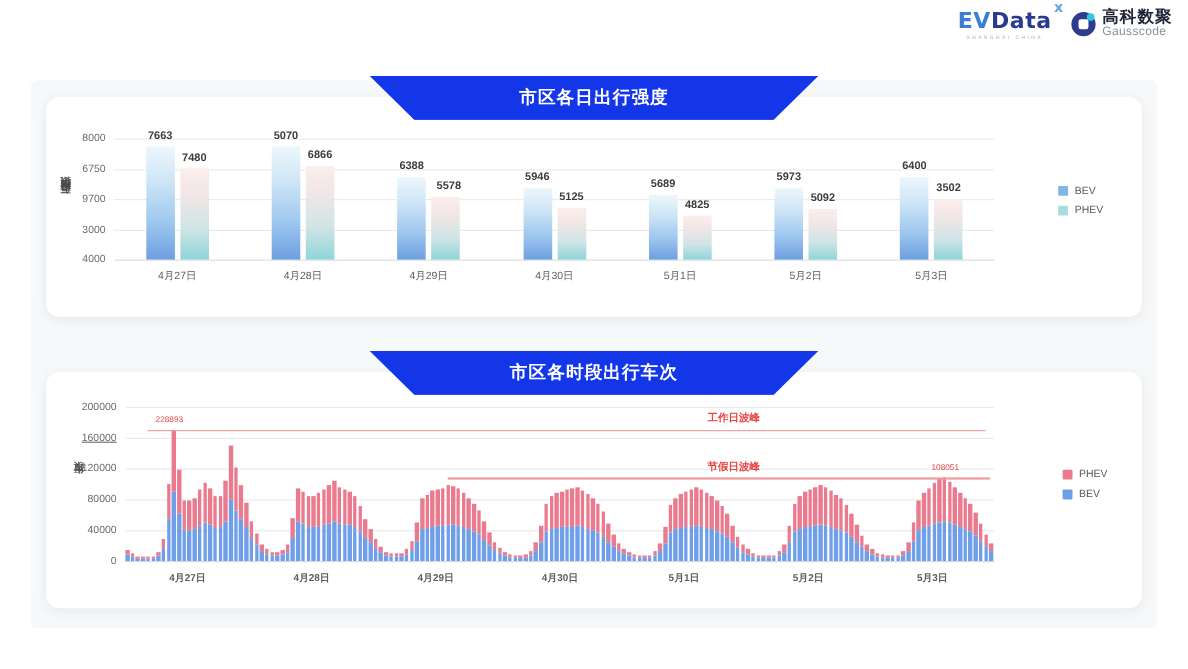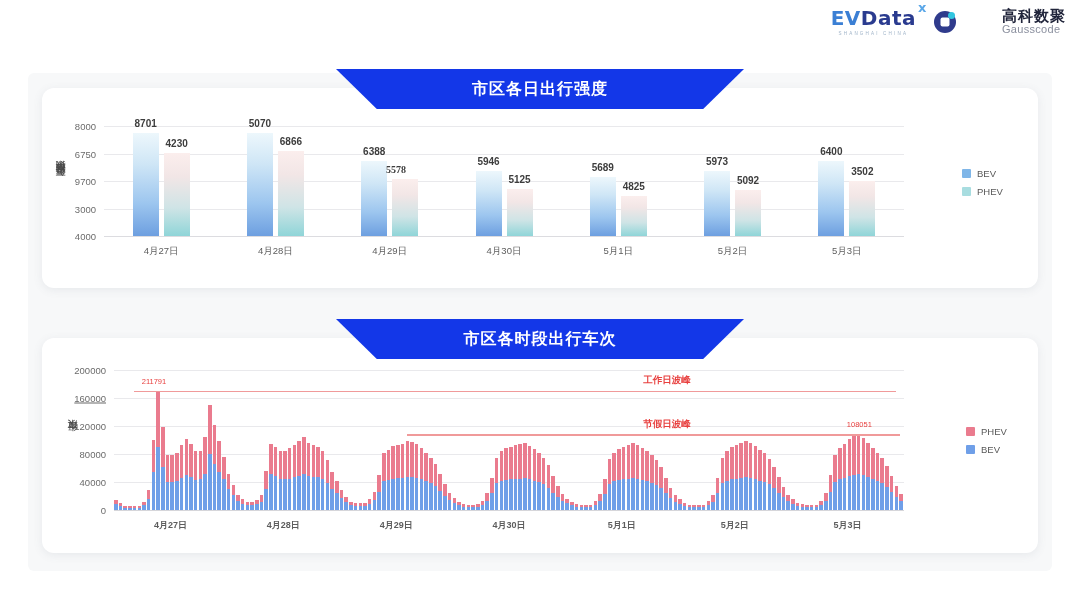--- a/index.html
+++ b/index.html
@@ -38,21 +38,21 @@
   .gauss-mark::after{
     content:""; position:absolute; left:50%; top:50%;
     width:9px;height:9px; transform:translate(-50%,-50%);
     border-radius:2px; background:#fff;
   }
   .gauss-mark::before{
     content:""; position:absolute; right:1px; top:1px;
     width:7px;height:7px;border-radius:50%;
     background:#31c6e0;
   }
-  .gauss-txt{ line-height:1.05;margin-left:40px; }
+  .gauss-txt{ line-height:1.05; }
   .gauss-cn{ font-size:15px;font-weight:700;color:#20243a;letter-spacing:1px;}
   .gauss-en{ font-size:11px;color:#8a8f9e;letter-spacing:.3px;}
 
   
   .panel{
     position:absolute; left:28px; top:73px; width:1024px; height:498px;
     background:#f7f8f9; border-radius:6px;
   }
 
   
@@ -153,33 +153,33 @@
       <div class="ytick" style="top: 110px; right: 808px; left: auto; width: 40px;">4000</div>
       <div class="gridline" style="top: 82.5px; width: 800px;"></div>
       <div class="ytick" style="top: 82.5px; right: 808px; left: auto; width: 40px;">3000</div>
       <div class="gridline" style="top: 55px; width: 800px;"></div>
       <div class="ytick" style="top: 55px; right: 808px; left: auto; width: 40px;">9700</div>
       <div class="gridline" style="top: 27.5px; width: 800px;"></div>
       <div class="ytick" style="top: 27.5px; right: 808px; left: auto; width: 40px;">6750</div>
       <div class="gridline" style="top: 0px; width: 800px;"></div>
       <div class="ytick" style="top: 0px; right: 808px; left: auto; width: 40px;">8000</div>
       <div class="bar bev" style="width: 26px; height: 102.586px; left: 28.6429px;"></div>
-      <div class="barval" style="left: 41.6429px; top: -7.586px;">8701</div>
+      <div class="barval" style="left: 41.6429px; top: -7.586px;">7663</div>
       <div class="bar phev" style="width: 26px; height: 82.72px; left: 59.6429px;"></div>
-      <div class="barval" style="left: 72.6429px; top: 12.28px;">4230</div>
+      <div class="barval" style="left: 72.6429px; top: 12.28px;">7480</div>
       <div class="xtick" style="left: 57.1429px; top: 119px;">4月27日</div>
       <div class="bar bev" style="width: 26px; height: 103.048px; left: 142.929px;"></div>
       <div class="barval" style="left: 155.929px; top: -8.048px;">5070</div>
       <div class="bar phev" style="width: 26px; height: 85.052px; left: 173.929px;"></div>
       <div class="barval" style="left: 186.929px; top: 9.948px;">6866</div>
       <div class="xtick" style="left: 171.429px; top: 119px;">4月28日</div>
       <div class="bar bev" style="width: 26px; height: 74.536px; left: 257.214px;"></div>
       <div class="barval" style="left: 270.214px; top: 20.464px;">6388</div>
       <div class="bar phev" style="width: 26px; height: 56.716px; left: 288.214px;"></div>
-      <div class="barval" style="left: 292px; top: 38.284px; font-family: Liberation Serif, serif;">5578</div>
+      <div class="barval" style="left: 304px; top: 38.284px;">5578</div>
       <div class="xtick" style="left: 285.714px; top: 119px;">4月29日</div>
       <div class="bar bev" style="width: 26px; height: 64.812px; left: 371.5px;"></div>
       <div class="barval" style="left: 384.5px; top: 30.188px;">5946</div>
       <div class="bar phev" style="width: 26px; height: 46.75px; left: 402.5px;"></div>
       <div class="barval" style="left: 415.5px; top: 48.25px;">5125</div>
       <div class="xtick" style="left: 400px; top: 119px;">4月30日</div>
       <div class="bar bev" style="width: 26px; height: 59.158px; left: 485.786px;"></div>
       <div class="barval" style="left: 498.786px; top: 35.842px;">5689</div>
       <div class="bar phev" style="width: 26px; height: 40.15px; left: 516.786px;"></div>
       <div class="barval" style="left: 529.786px; top: 54.85px;">4825</div>
@@ -899,21 +899,21 @@
       <div class="xtick" style="left: 169.286px; top: 149px; font-weight: 700; font-size: 9px;">4月28日</div>
       <div class="xtick" style="left: 282.143px; top: 149px; font-weight: 700; font-size: 9px;">4月29日</div>
       <div class="xtick" style="left: 395px; top: 149px; font-weight: 700; font-size: 9px;">4月30日</div>
       <div class="xtick" style="left: 507.857px; top: 149px; font-weight: 700; font-size: 9px;">5月1日</div>
       <div class="xtick" style="left: 620.714px; top: 149px; font-weight: 700; font-size: 9px;">5月2日</div>
       <div class="xtick" style="left: 733.571px; top: 149px; font-weight: 700; font-size: 9px;">5月3日</div>
       <div class="annot-line" style="top: 20.5933px; left: 20px; width: 762px;"></div>
       <div class="annot-txt" style="left: 553px; top: 3.5933px;">工作日波峰</div>
       <div class="annot-line" style="top: 64.3643px; left: 293.429px; width: 492.571px;"></div>
       <div class="annot-txt" style="left: 553px; top: 48.3643px;">节假日波峰</div>
-      <div class="peak-txt" style="left: 39.9702px; top: 6.5933px;">211791</div>
+      <div class="peak-txt" style="left: 39.9702px; top: 6.5933px;">228893</div>
       <div class="peak-txt" style="left: 745.327px; top: 50.3643px;">108051</div>
     </div>
   <div class="legend" id="legend2" style="left: 924px; top: 88px;">
       <div class="row">
         <div class="swatch" style="background: rgb(234, 123, 142);"></div>
         <div>PHEV</div>
       </div>
       <div class="row">
         <div class="swatch" style="background: rgb(111, 159, 232);"></div>
         <div>BEV</div>

